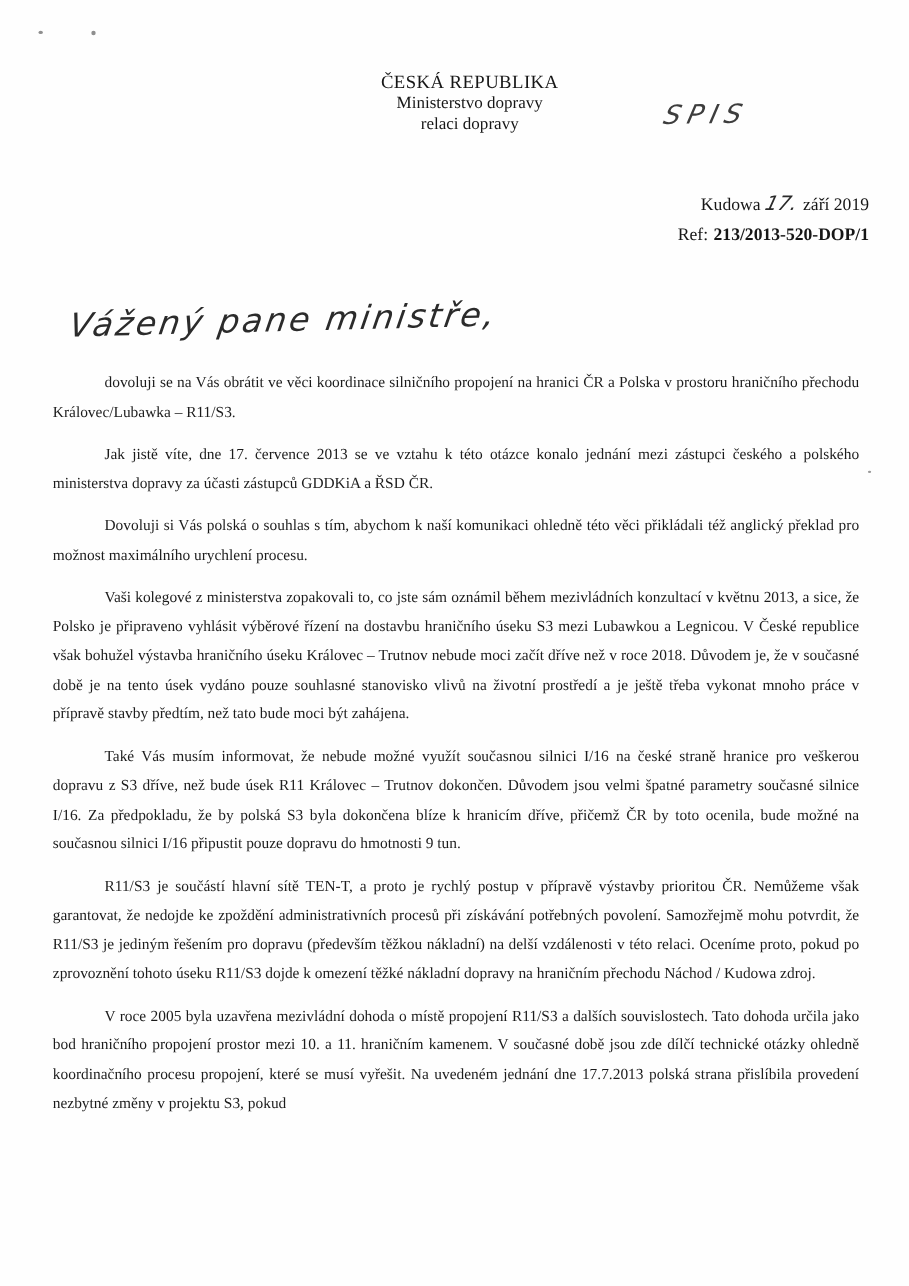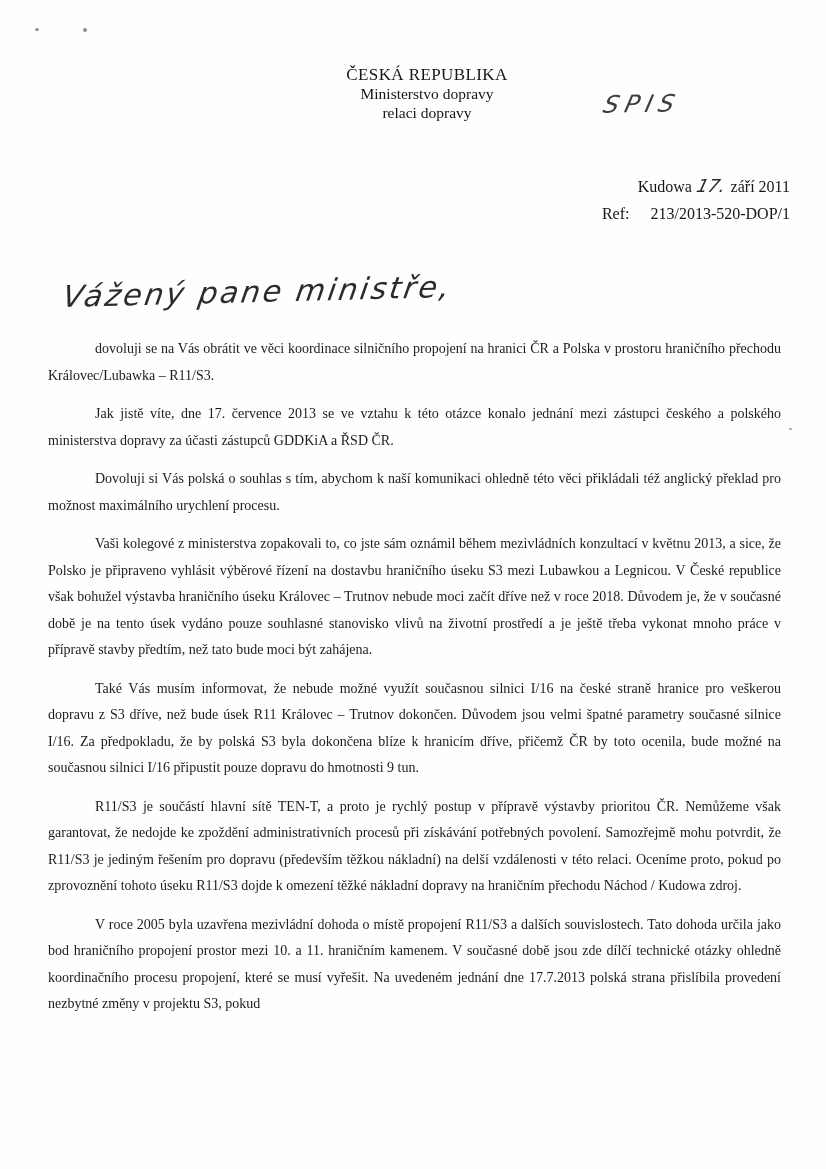--- a/index.html
+++ b/index.html
@@ -71,22 +71,22 @@
   .hw-day {
     display: inline-block;
     font-family: "DejaVu Sans", sans-serif;
     font-style: italic;
     font-size: 18px;
     color: #2a2a2a;
     transform: skewX(-14deg);
     margin: 0 1px;
   }
   .ref-num {
-    font-weight: normal;
-    margin-left: 21px;
+    font-weight: bold;
+    margin-left: 5px;
   }
 
   
   .salutation {
     position: absolute;
     left: 64px;
     top: 274px;
     font-family: "DejaVu Sans", sans-serif;
     font-style: italic;
     font-size: 30px;
@@ -126,21 +126,21 @@
     <div class="lh-line">Ministerstvo dopravy</div>
     <div class="lh-line">relaci dopravy</div>
   </header>
 
   <div class="spis">SPIS</div>
 
   <div class="dateblock">
     <div>
       <span>Kudowa</span>
       <span class="hw-day">17.</span>
-      <span>září 2011</span>
+      <span>září 2019</span>
     </div>
     <div>
       <span>Ref:</span><span class="ref-num">213/2013-520-DOP/1</span>
     </div>
   </div>
 
   <div class="salutation">Vážený pane ministře,</div>
 
   <main class="body-text">
     <p>dovoluji se na Vás obrátit ve věci koordinace silničního propojení na hranici ČR a Polska v prostoru hraničního přechodu Královec/Lubawka – R11/S3.</p>

